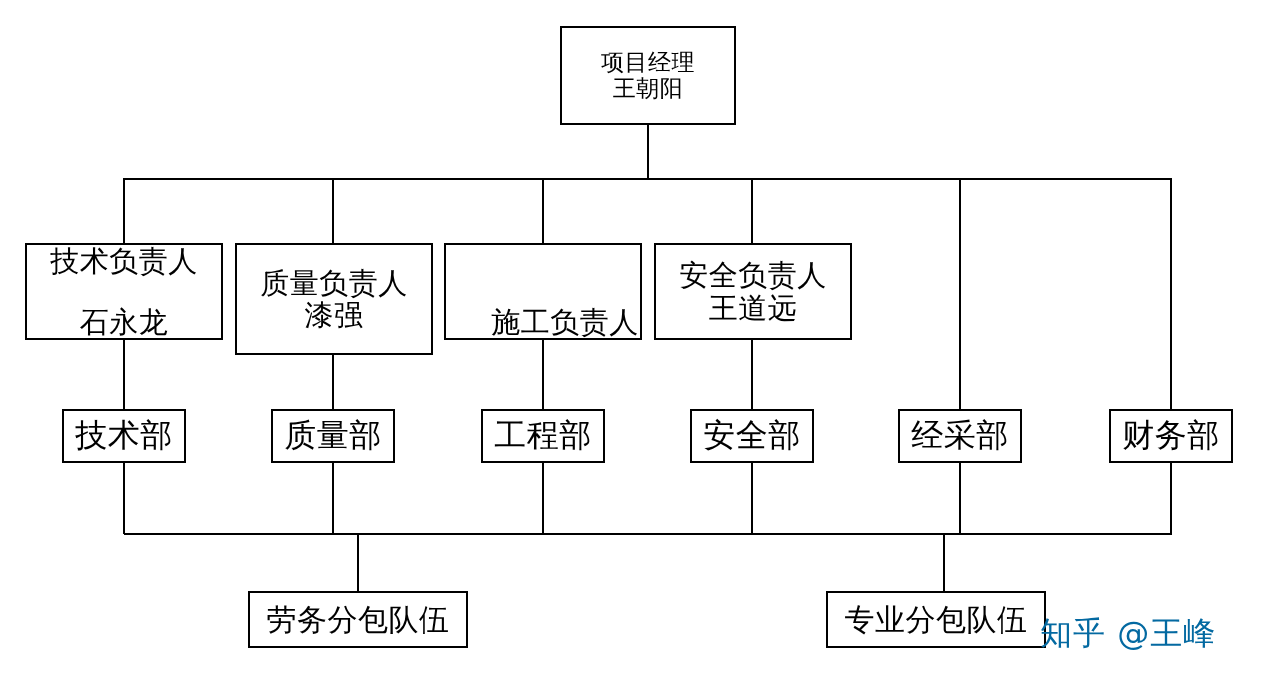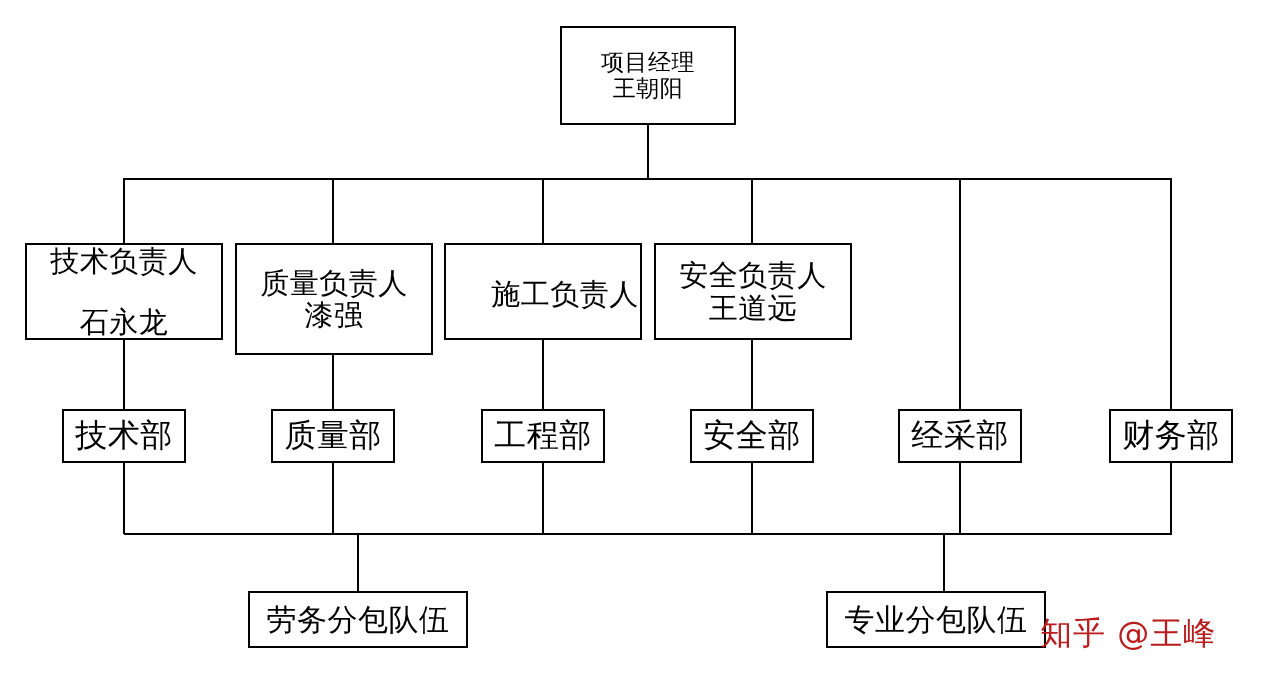--- a/index.html
+++ b/index.html
@@ -28,21 +28,21 @@
     color: #000000;
     z-index: 3;
   }
   .node .line1,
   .node .line2 {
     display: block;
     white-space: nowrap;
     letter-spacing: 0.5px;
   }
   .node.align-top {
-    justify-content: center;
+    justify-content: flex-end;
     padding-top: 6px;
     padding-left: 44px;
   }
   
   .node-root {
     font-size: 23px;
   }
   .node-lead {
     font-size: 29px;
   }
@@ -56,21 +56,21 @@
   .conn {
     position: absolute;
     background: #000000;
     z-index: 1;
   }
   .conn-h { height: 2px; }
   .conn-v { width: 2px; }
 
   .watermark {
     position: absolute;
-    color: #b91c1c;
+    color: #0369a1;
     font-size: 32px;
     white-space: nowrap;
     letter-spacing: 1px;
     z-index: 5;
     user-select: none;
   }
 </style>
 </head>
 <body>
 

